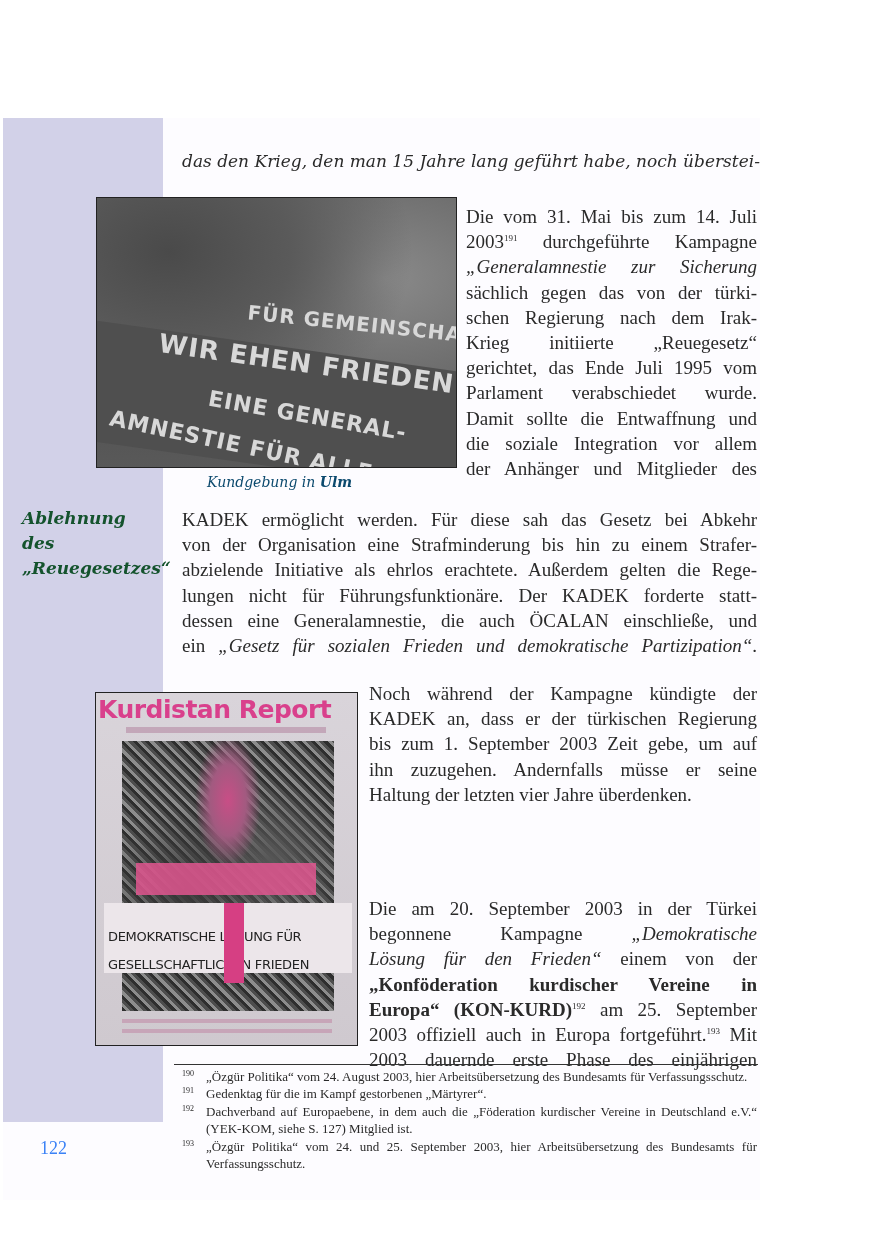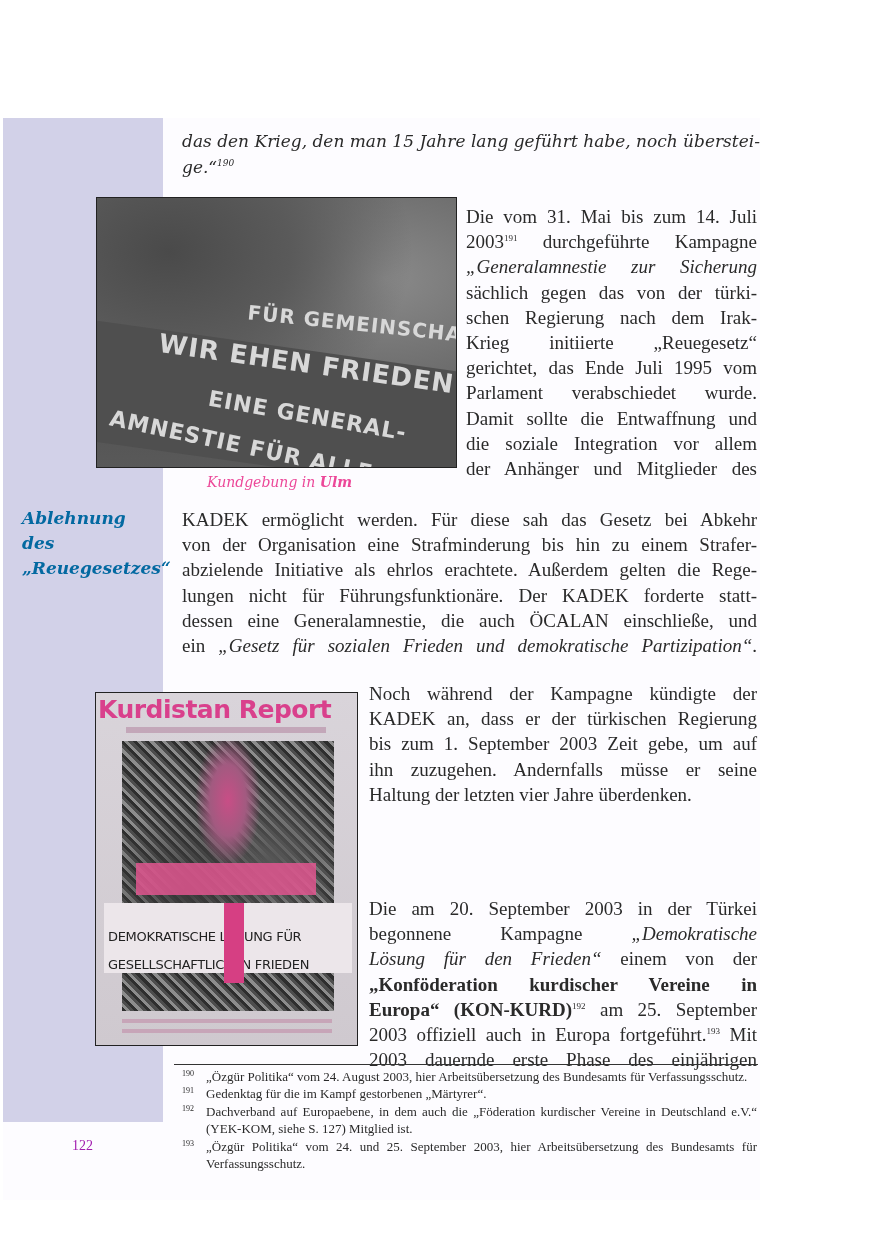--- a/index.html
+++ b/index.html
@@ -22,21 +22,21 @@
     font-size: 19px; line-height: 25.2px; text-align: justify;
     text-align-last: auto;
   }
   .line { display: block; text-align: justify; text-align-last: justify; white-space: nowrap; height: 25.2px; }
   .line.last { text-align-last: left; }
   .quote {
     left: 182px; top: 129px; width: 575px;
     font-family: "DejaVu Serif", serif; font-style: italic;
     font-size: 17px; line-height: 25.5px;
   }
-  .quote .line { height: 25.5px; }
+  .quote .line { height: 25.5px; margin-top: 20px; }
   sup { font-size: 9px; line-height: 0; vertical-align: super; }
   i { font-style: italic; }
   b { font-weight: bold; }
   .photo {
     border: 1px solid #222;
     overflow: hidden;
   }
   .photo1 {
     left: 96px; top: 197px; width: 359px; height: 269px;
     background:
@@ -48,26 +48,26 @@
   .banner {
     position: absolute; left: -10px; top: 150px; width: 400px; height: 120px;
     background: #4f4f4f; transform: rotate(8deg);
   }
   .banner-text {
     position: absolute; color: #d8d8d8; font-family: "DejaVu Sans", sans-serif;
     font-weight: bold; white-space: nowrap; letter-spacing: 1px;
   }
   .caption {
     left: 207px; top: 474px; font-family: "DejaVu Serif", serif; font-style: italic;
-    font-size: 14px; color: #ec4899;
+    font-size: 14px; color: #0c4a6e;
   }
   .marginal {
     left: 22px; top: 506px; width: 134px;
     font-family: "DejaVu Serif", serif; font-style: italic; font-weight: bold;
-    font-size: 17px; line-height: 25px; color: #0369a1;
+    font-size: 17px; line-height: 25px; color: #14532d;
   }
   .photo2 {
     left: 95px; top: 692px; width: 261px; height: 352px;
     background: linear-gradient(180deg, #d9d4da 0%, #cfc9cf 100%);
   }
   .mag-title {
     position: absolute; left: 2px; top: 2px; width: 258px; text-align: left;
     font-family: "DejaVu Sans", sans-serif; font-weight: bold; font-size: 25px;
     color: #d9408c; letter-spacing: -0.5px;
   }
@@ -89,21 +89,21 @@
   .mag-figure { position:absolute; left: 128px; top: 210px; width: 20px; height: 80px; background: #d63f83; }
   .mag-foot { position: absolute; left: 26px; width: 210px; height: 4px; background: #c7a5b8; }
   .right-col { left: 466px; top: 204px; width: 291px; }
   .full-col { left: 182px; top: 507px; width: 575px; }
   .narrow-col { left: 369px; top: 681px; width: 388px; }
   .narrow-col2 { left: 369px; top: 872px; width: 388px; margin-top: 24px; }
   .fn-rule { left: 174px; top: 1064px; width: 584px; height: 1px; background: #333; }
   .footnotes { left: 182px; top: 1068px; width: 575px; font-size: 13px; line-height: 17.4px; color: #2a2a2a; }
   .fn { position: relative; padding-left: 24px; text-align: justify; }
   .fn-num { position: absolute; left: 0; top: -3px; font-size: 8px; }
-  .page-number { left: 40px; top: 1138px; width: 85px; text-align: center; font-size: 14px; color: #a21caf; }
+  .page-number { left: 40px; top: 1138px; width: 85px; font-size: 18px; color: #3b82f6; }
 </style>
 </head>
 <body>
 
 <div class="page-bg"></div>
 <div class="sidebar"></div>
 
 <div class="abs quote">
   <span class="line">das den Krieg, den man 15 Jahre lang geführt habe, noch überstei-</span>
   <span class="line last"><span>ge.“</span><sup>190</sup></span>

